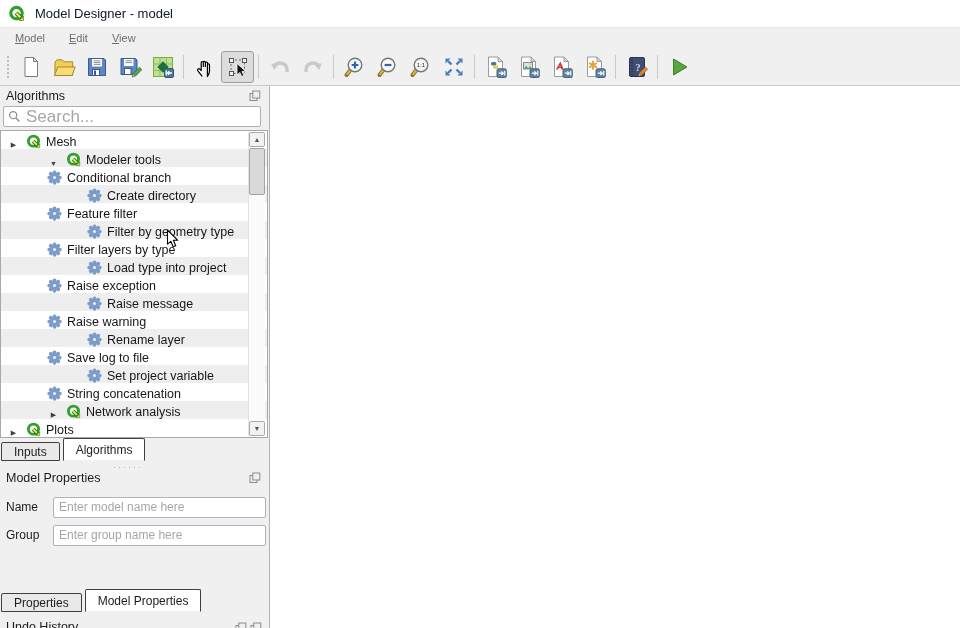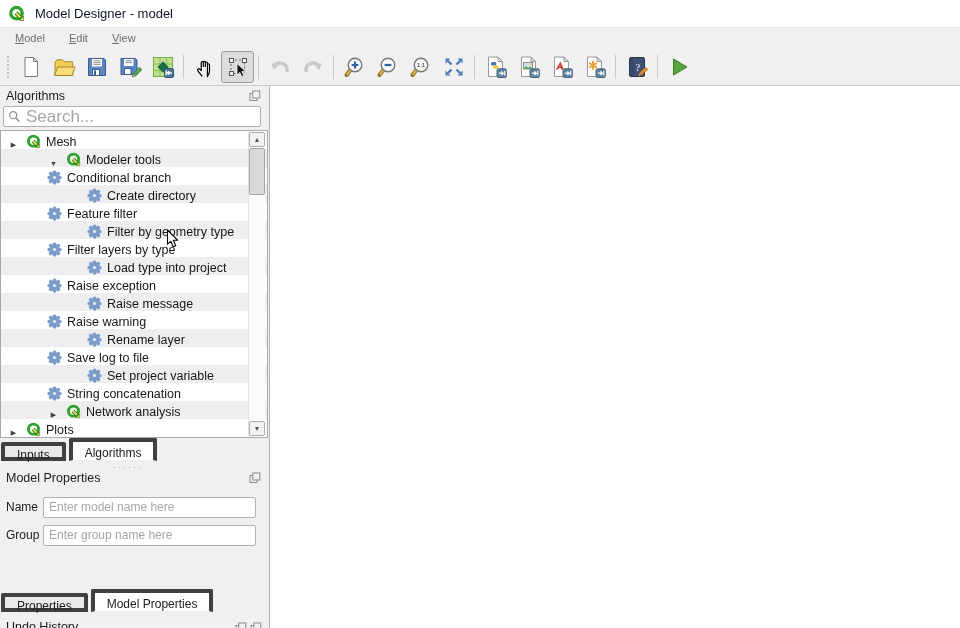--- a/index.html
+++ b/index.html
@@ -54,28 +54,28 @@
 
   
   .vscroll { position:absolute; top:1px; right:2px; width:17px; height:304px; background:#fbfbfb; border-left:1px solid #e3e3e3; }
   .sbtn { position:absolute; left:0; width:16px; height:15px; background:#f2f2f2; border:1px solid #ababab; border-radius:2px; font-size:7px; color:#555; display:flex; align-items:center; justify-content:center; }
   .sbtn.up { top:0; }
   .sbtn.down { bottom:0; }
   .sthumb { position:absolute; left:0; top:16px; width:16px; height:47px; background:#d9d9d9; border:1px solid #a3a3a3; border-radius:2px; }
 
   
   .tabsrow { position:absolute; left:1px; display:flex; align-items:flex-end; height:23px; }
-  .dtab { font-size:12px; color:#1c1c1c; border:4px solid #404040; border-radius:2px 2px 0 0; background:#e9e9e9; padding:2px 12px 3px 12px; margin-right:3px; height:19px; }
+  .dtab { font-size:12px; color:#1c1c1c; border:1px solid #404040; border-radius:2px 2px 0 0; background:#e9e9e9; padding:2px 12px 3px 12px; margin-right:3px; height:19px; }
   .dtab.active { background:#ffffff; height:23px; padding-top:4px; border-bottom:1px solid #f0f0f0; }
   .dots-h { position:absolute; left:108px; width:40px; text-align:center; color:#adadad; font-size:9px; letter-spacing:2px; line-height:6px; }
 
   
   .frow { position:absolute; left:0; right:0; height:22px; display:flex; align-items:center; }
   .flabel { font-size:12px; color:#1b1b1b; margin-left:6px; width:33px; flex:none; }
-  .finput { position:absolute; left:43px; width:213px; height:21px; border:1px solid #abb4bc; border-radius:2px; background:#fff; font-size:12px; font-family:"Liberation Sans",sans-serif; color:#333; padding:0 5px; outline:none; }
+  .finput { position:absolute; left:53px; width:213px; height:21px; border:1px solid #abb4bc; border-radius:2px; background:#fff; font-size:12px; font-family:"Liberation Sans",sans-serif; color:#333; padding:0 5px; outline:none; }
   .finput::placeholder { color:#a6a6a6; }
 
   
   .undopanel { position:absolute; left:0; right:0; top:531px; height:11px; overflow:hidden; background:#f0f0f0; }
   .undopanel .ptitle2 { position:absolute; left:6px; top:3px; font-size:12.5px; color:#1b1b1b; }
   .undopanel .mini { position:absolute; top:5px; width:12px; height:12px; }
 
   .cursor { position:absolute; left:166px; top:229px; width:13px; height:19px; z-index:50; pointer-events:none; }
 </style>
 </head>

